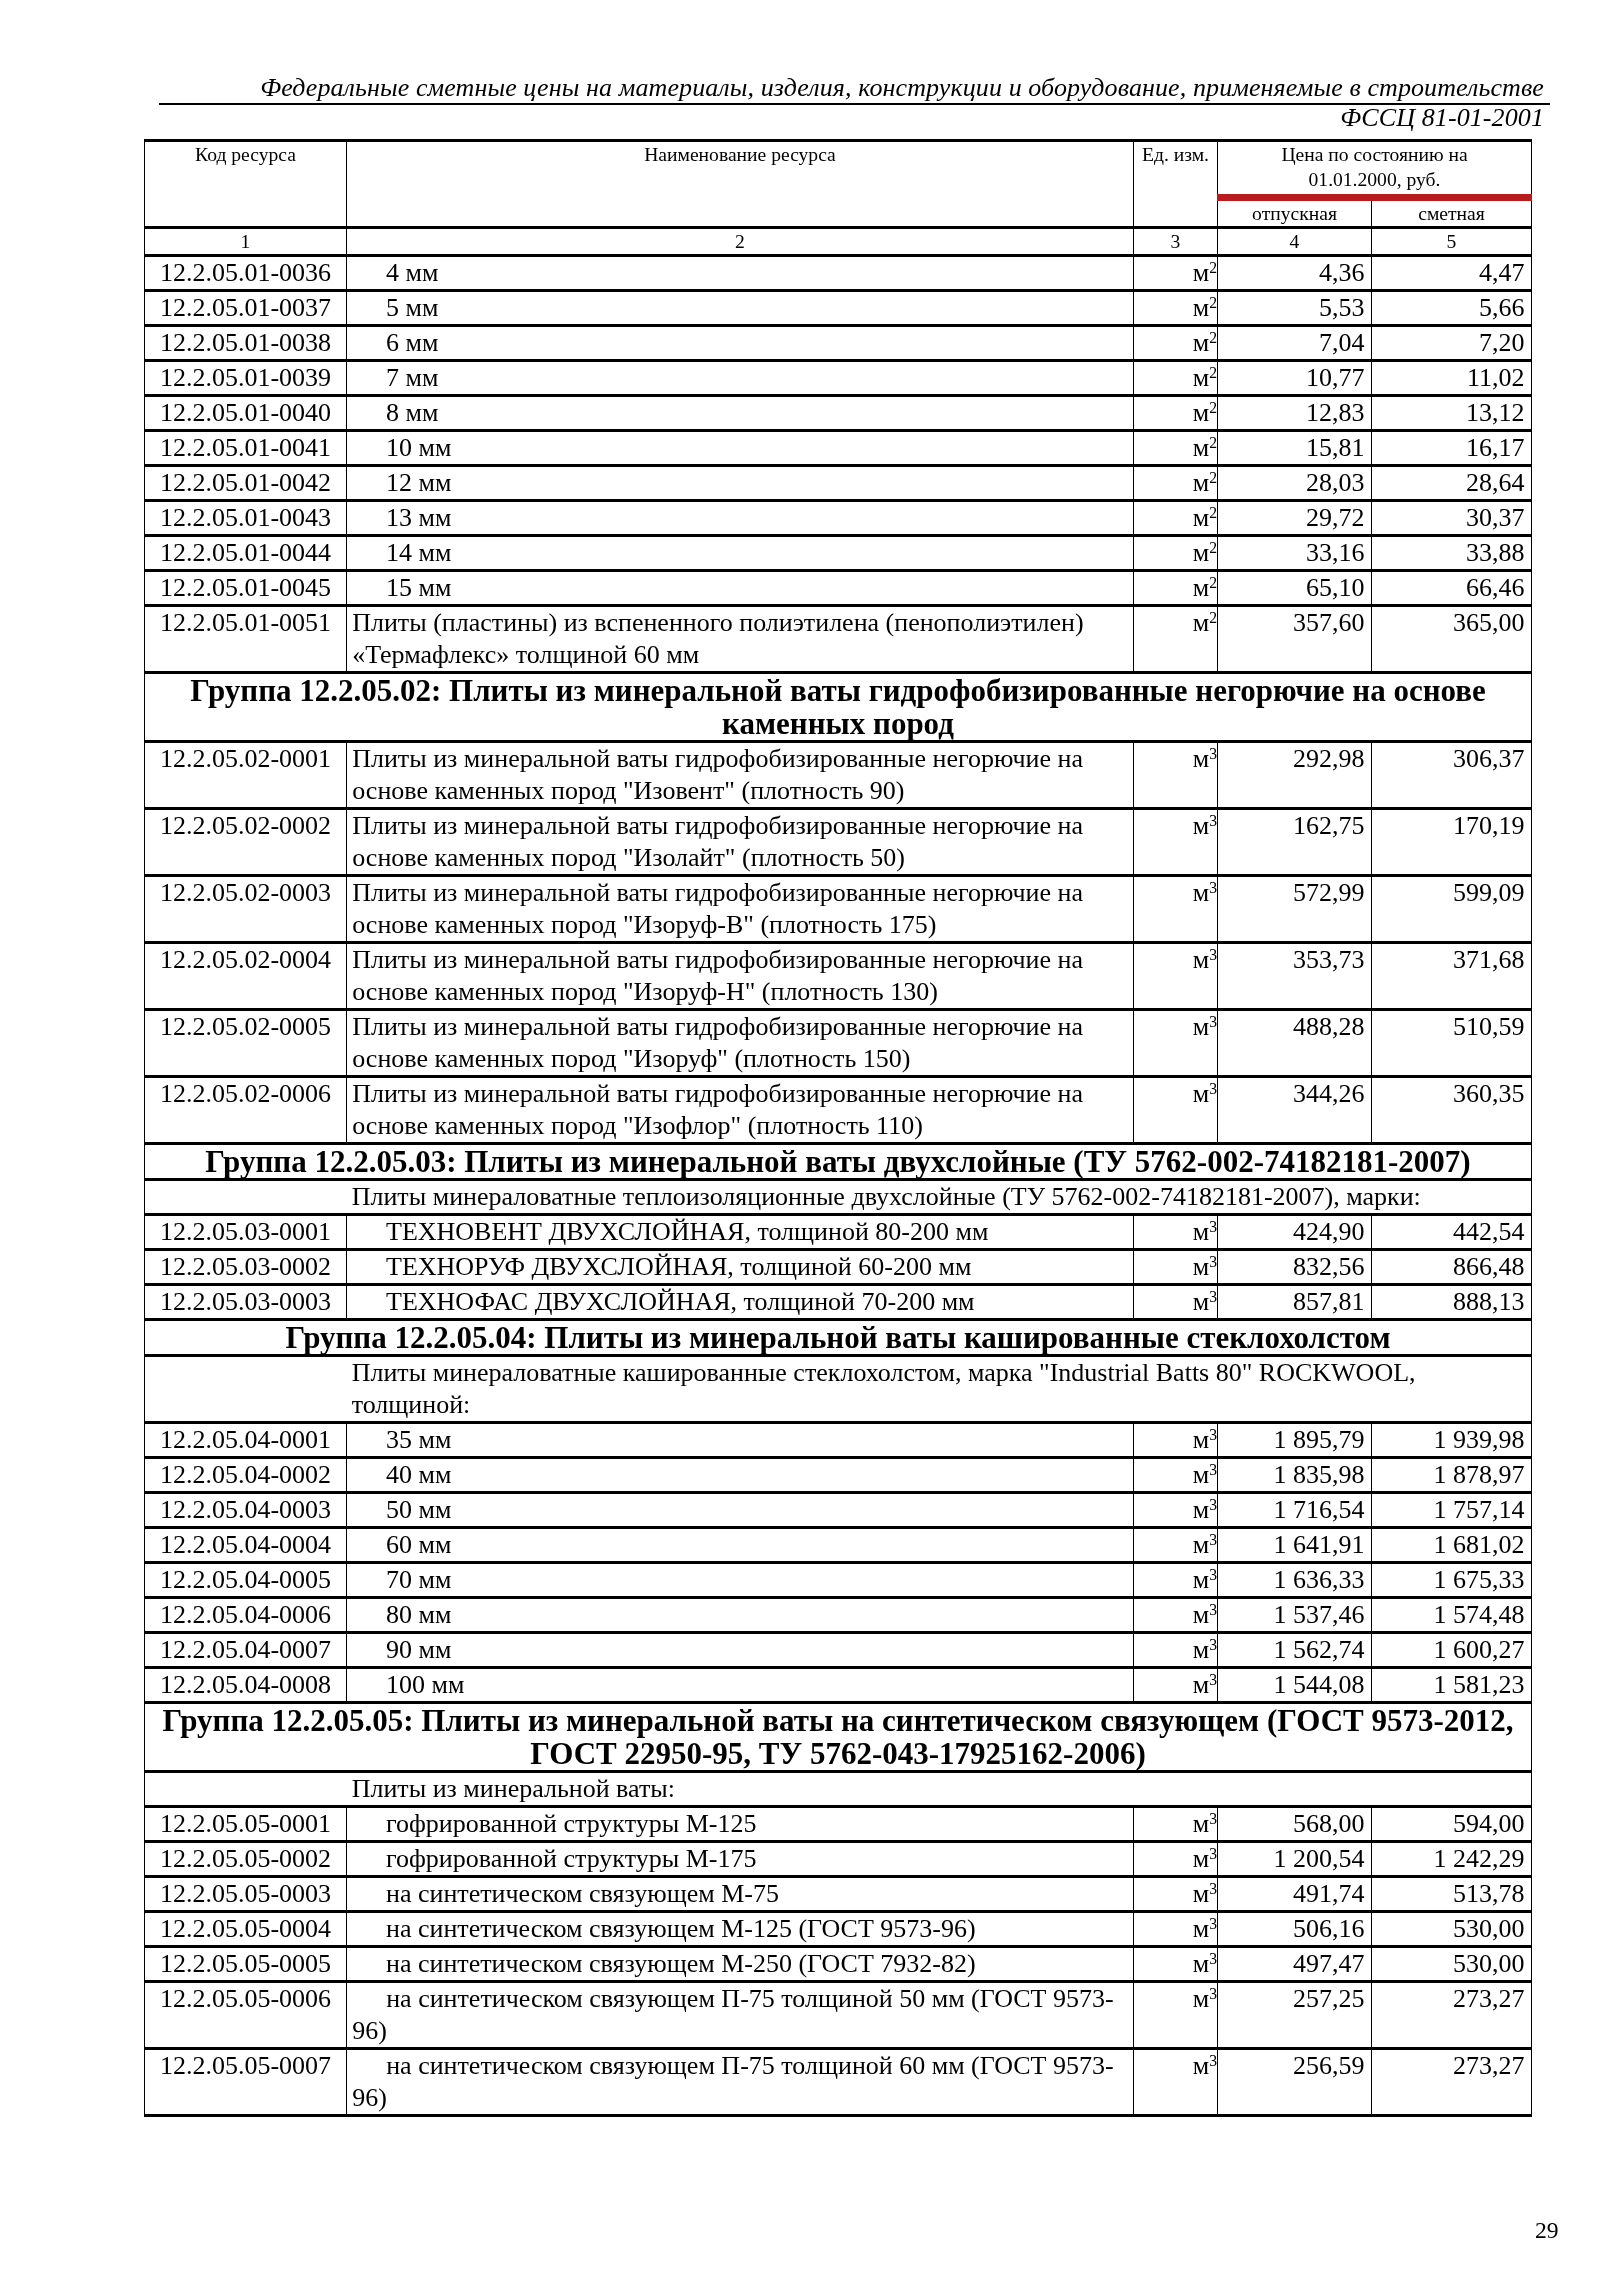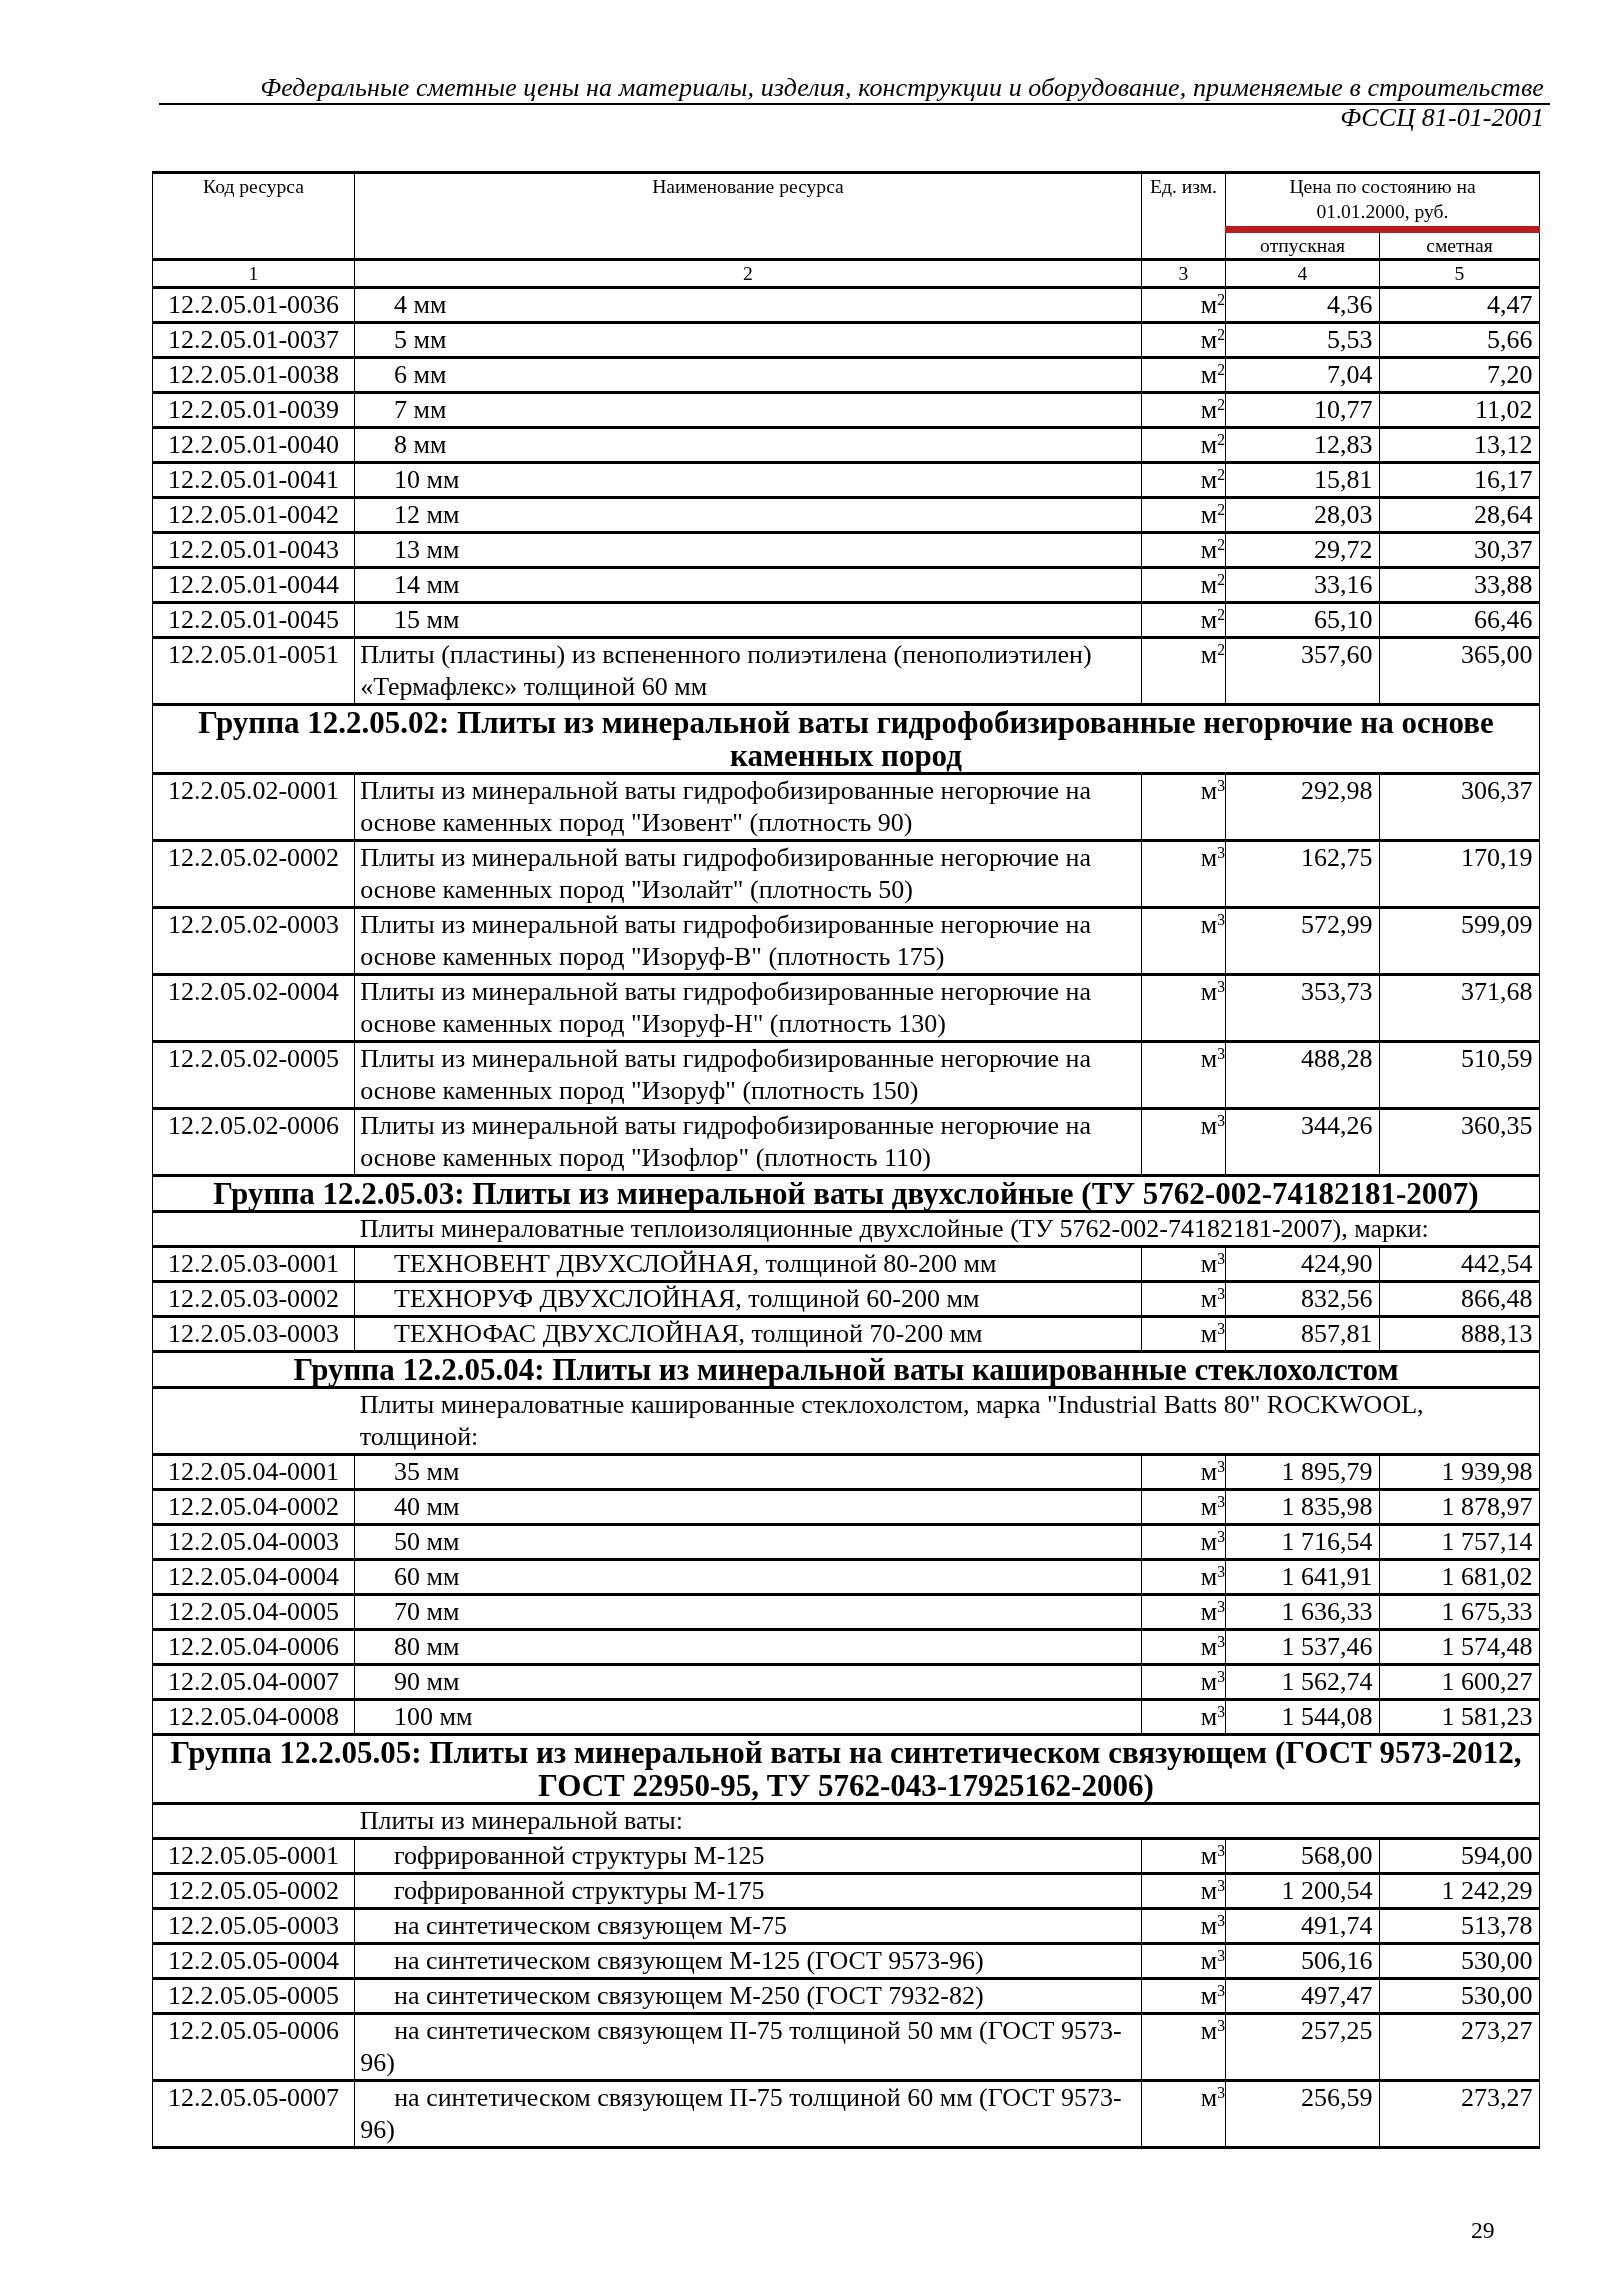--- a/index.html
+++ b/index.html
@@ -1,39 +1,39 @@
 <!DOCTYPE html>
 <html style="font-size:10.5px"><head>
 <meta charset="utf-8">
 <style>
   html, body { margin:0; padding:0; background:#ffffff; }
   body { width:1623px; height:2295px; position:relative; overflow:hidden;
          font-family:"Liberation Serif", "DejaVu Serif", serif; color:#000; }
   .running-head { position:absolute; left:196px; top:73px; width:1348px; text-align:right;
          font-style:italic; font-size:26px; letter-spacing:0.1px; }
   .head-rule { position:absolute; left:159px; top:103px; width:1391px; height:0; border-top:2.6px solid #000; }
-  table.price { position:absolute; left:152px; top:139px; width:1386px; border-collapse:collapse; table-layout:fixed;margin-top:32px; }
+  table.price { position:absolute; left:144px; top:139px; width:1386px; border-collapse:collapse; table-layout:fixed; }
   table.price td, table.price th { border-left:1.3px solid #000; border-right:1.3px solid #000; padding:0; vertical-align:top; }
   col.c1 { width:202px; } col.c2 { width:787px; } col.c3 { width:84px; } col.c4 { width:154px; } col.c5 { width:160px; }
   thead th { font-weight:normal; font-size:19.6px; text-align:center; vertical-align:middle; line-height:25px; }
   thead tr.h1 th { border-top:3.3px solid #000; height:52px; }
   thead tr.h2 th { height:23.6px; border-top:7px solid #b91c1c; }
   thead tr.h3 th { height:25px; border-top:3.3px solid #000; border-bottom:3.3px solid #000; font-size:19.6px; }
   tbody td { font-size:26px; line-height:32px; border-bottom:3.3px solid #000; }
   tbody td.code { text-align:center; padding:0 2.6px; white-space:nowrap; }
   tbody td.name { padding-left:5.2px; padding-right:14px; }
   tbody td.name.ind { padding-left:39px; }
   tbody td.name .ind-first { text-indent:34px; display:block; }
   tbody td.unit { text-align:right; }
   tbody td.num { text-align:right; padding-right:6.5px; white-space:nowrap; }
   sup { font-size:15.7px; vertical-align:top; position:relative; top:-5.2px; }
   tr.group td { text-align:center; font-weight:bold; font-size:31px; line-height:33px; padding:0 13px; border-left:1.3px solid #000; border-right:1.3px solid #000; }
   tr.sub td.lead { border-right:none; }
   tr.sub td.note { padding-left:5.2px; border-left:none; }
-  .page-number { position:absolute; left:1471px; top:2217px; font-size:23.6px; }
+  .page-number { position:absolute; left:1535px; top:2217px; font-size:23.6px; }
 </style>
 </head>
 <body>
 
 <div class="running-head">Федеральные сметные цены на материалы, изделия, конструкции и оборудование, применяемые в строительстве ФССЦ 81-01-2001</div>
 <div class="head-rule"></div>
 
 <table class="price">
   <colgroup>
       <col class="c1">

